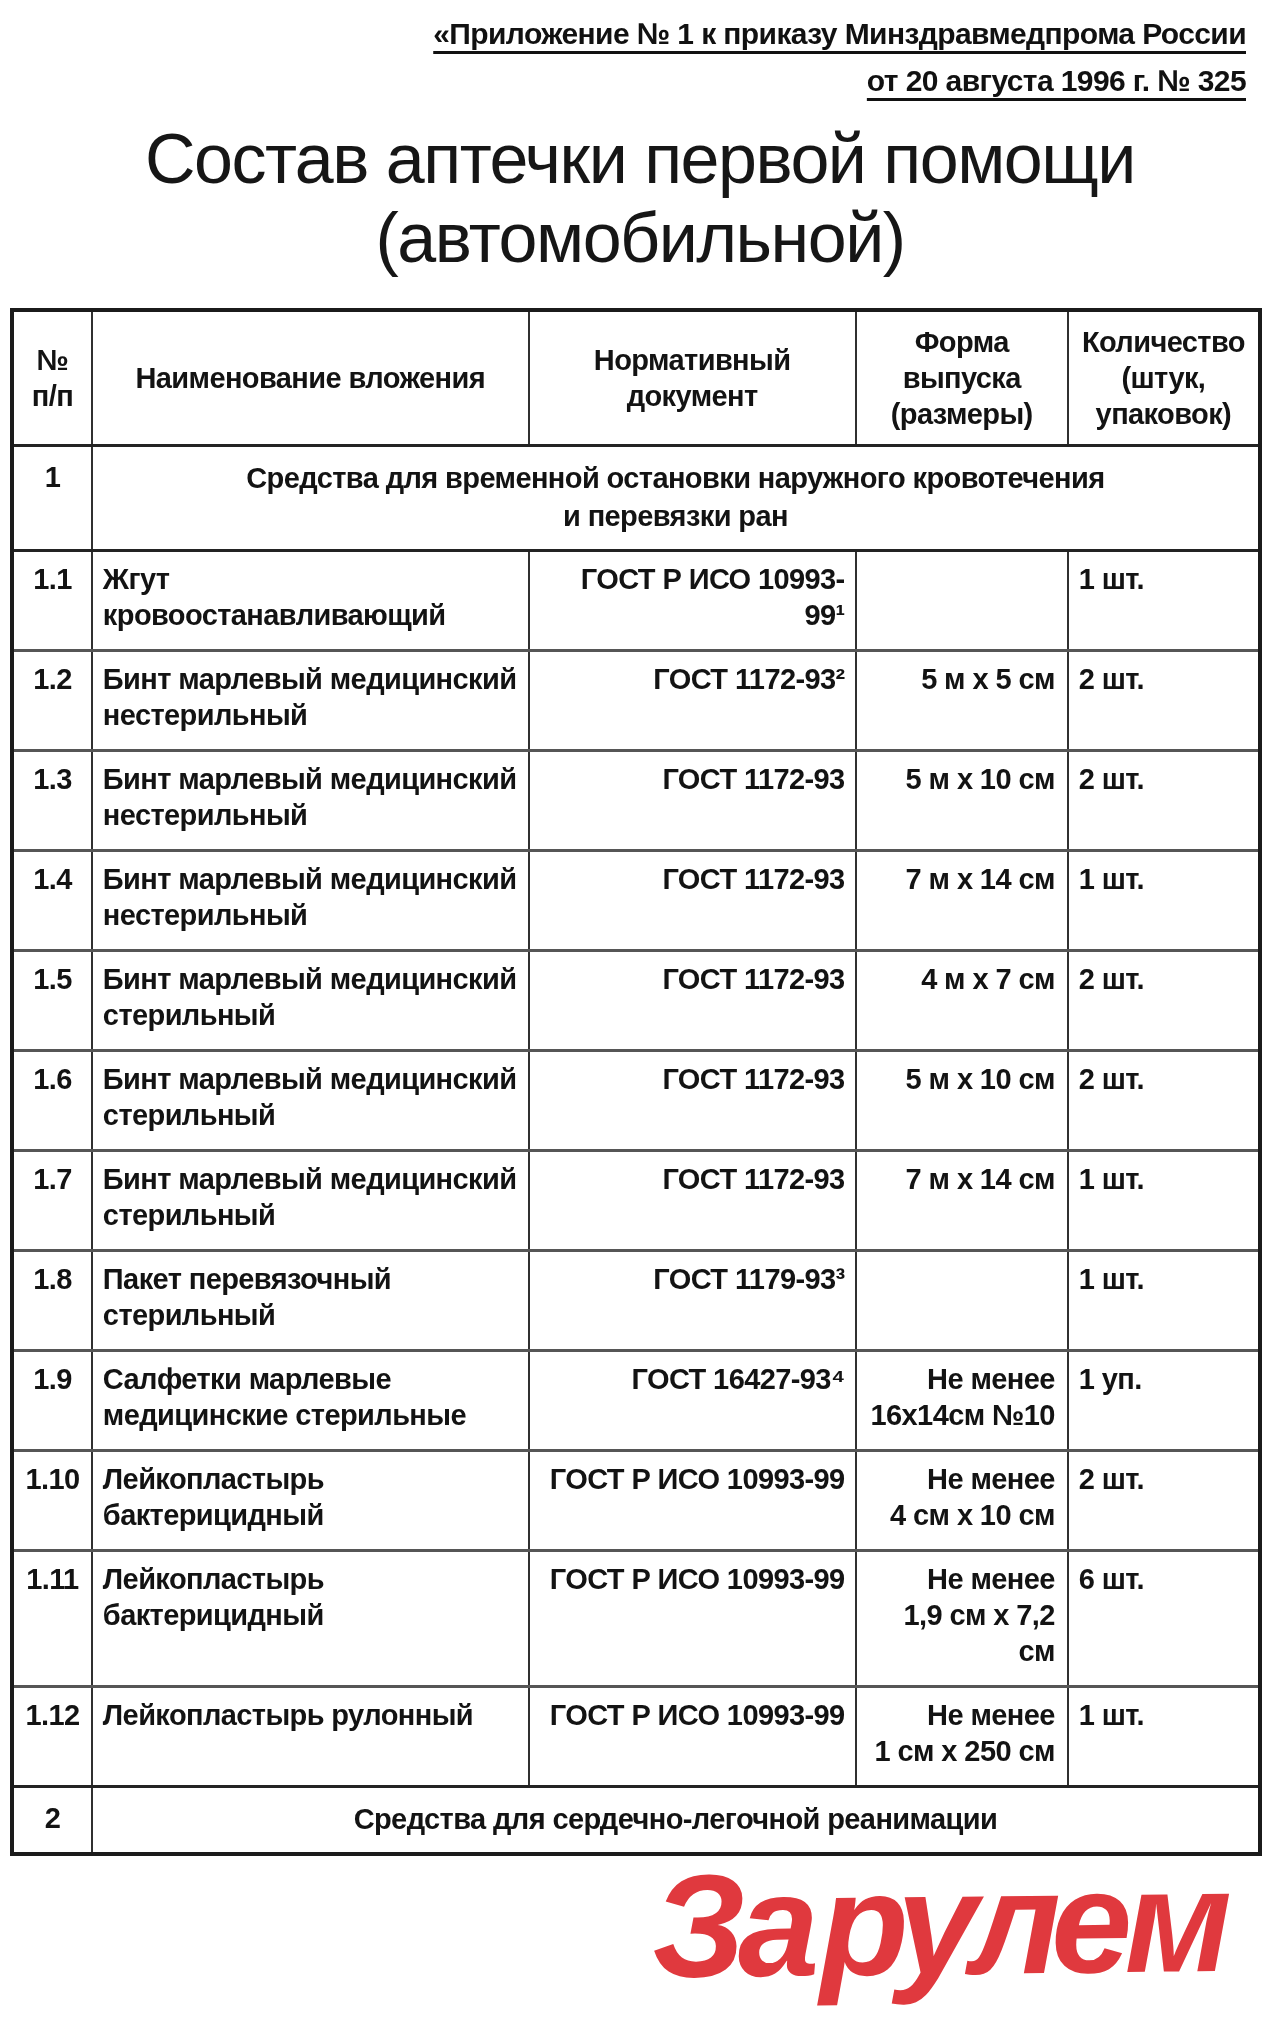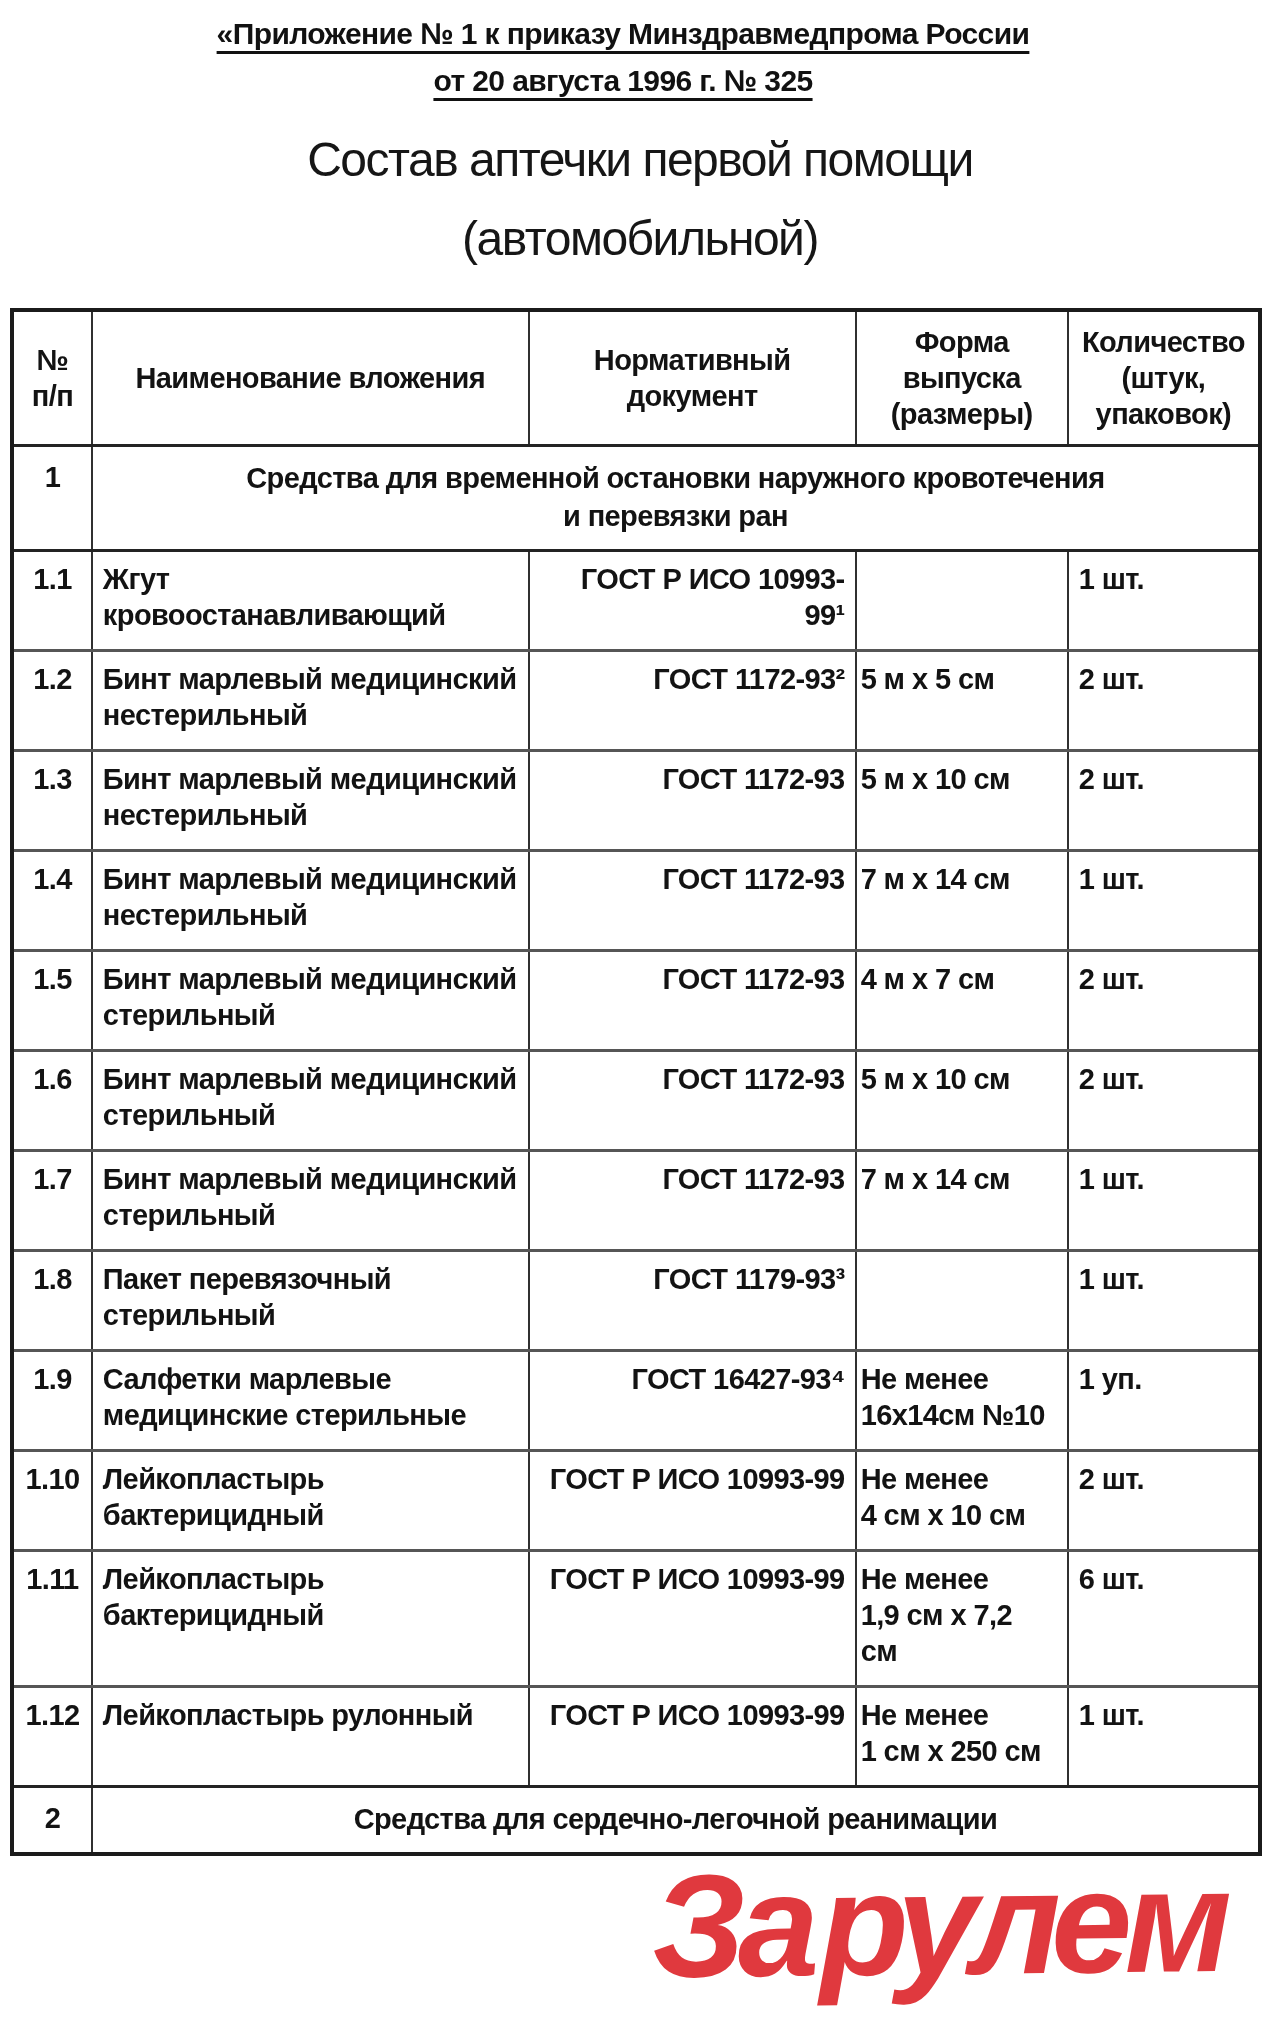--- a/index.html
+++ b/index.html
@@ -7,37 +7,37 @@
     position:relative;
     width:1280px;height:2027px;
     margin:0 auto;
     background:#ffffff;
     overflow:hidden;
     font-family:"Liberation Sans","DejaVu Sans",sans-serif;
     color:#111;
   }
   
   .annot{
-    text-align:center;
+    text-align:right;
     margin:10px 34px 16px 0;
     font-size:30px;
     font-weight:700;
     letter-spacing:-0.6px;
     line-height:47px;
   }
   .annot .u{
     text-decoration:underline;
     text-decoration-thickness:3px;
     text-underline-offset:7px;
   }
   
   .title{
     text-align:center;
     margin-top:16px;
-    font-size:48px;
+    font-size:70px;
     font-weight:400;
     letter-spacing:-1.5px;
     line-height:79px;
     color:#161616;
   }
   
   table.kit{
     margin:30px 18px 0 10px;
     width:1252px;
     border-collapse:collapse;
@@ -66,21 +66,21 @@
     text-align:center;
     vertical-align:middle;
     padding:8px 6px;
     border-top:none;
     height:116px;
   }
   .kit thead{border-bottom:3px solid #1e1e1e;}
   td.num{text-align:center;}
   td.name{text-align:left;}
   td.doc{text-align:right;padding-left:12px;}
-  td.form{text-align:left;padding-left:4px;padding-right:12px;}
+  td.form{text-align:right;padding-left:4px;padding-right:12px;}
   td.qty{text-align:left;}
   tr.section td{
     border-top:3px solid #232323;
     border-bottom:3px solid #232323;
     text-align:center;
     padding:12px 8px 14px 8px;
   }
   tr.section td.sec-title{line-height:38px;}
   
   .watermark{

